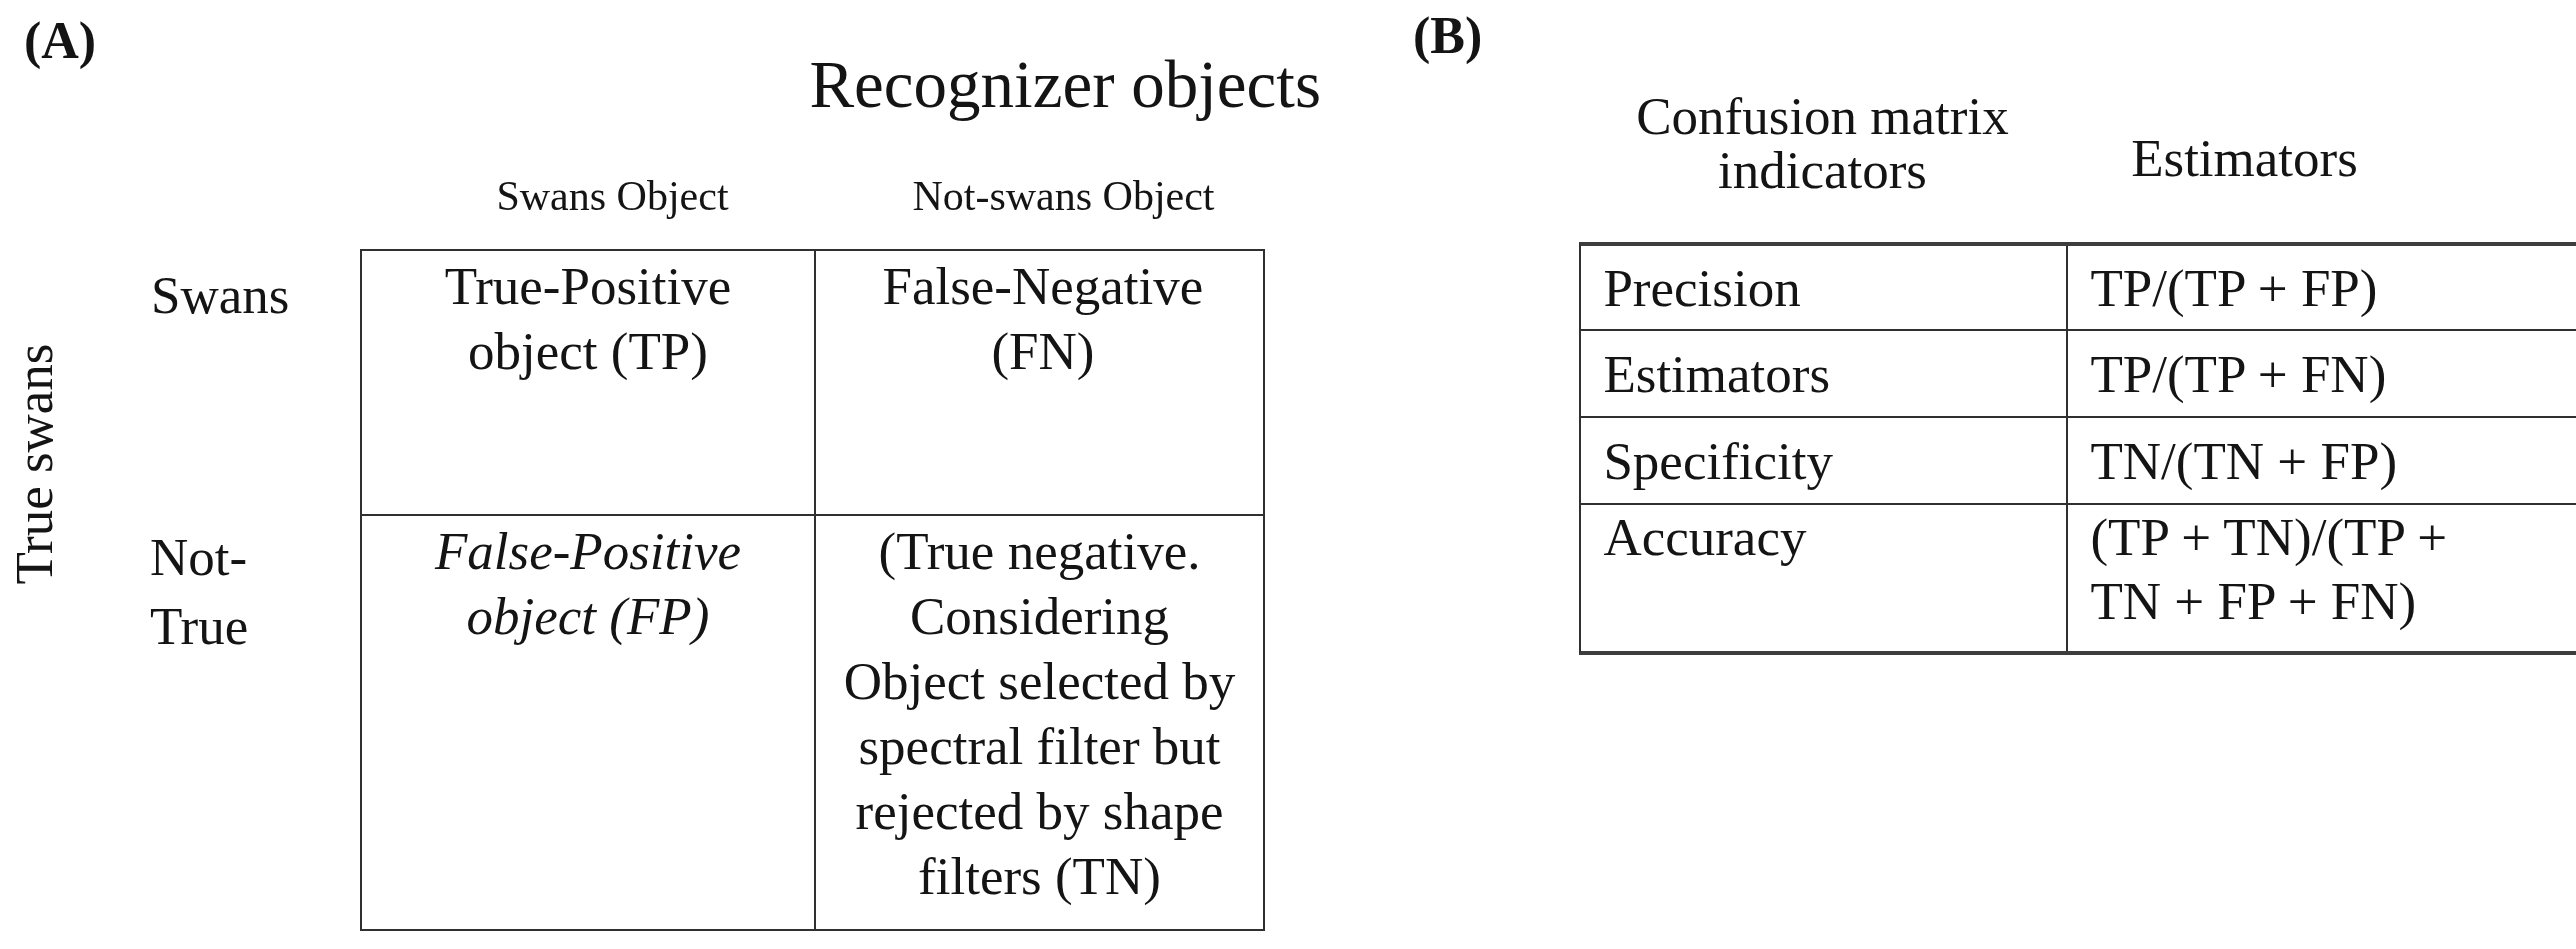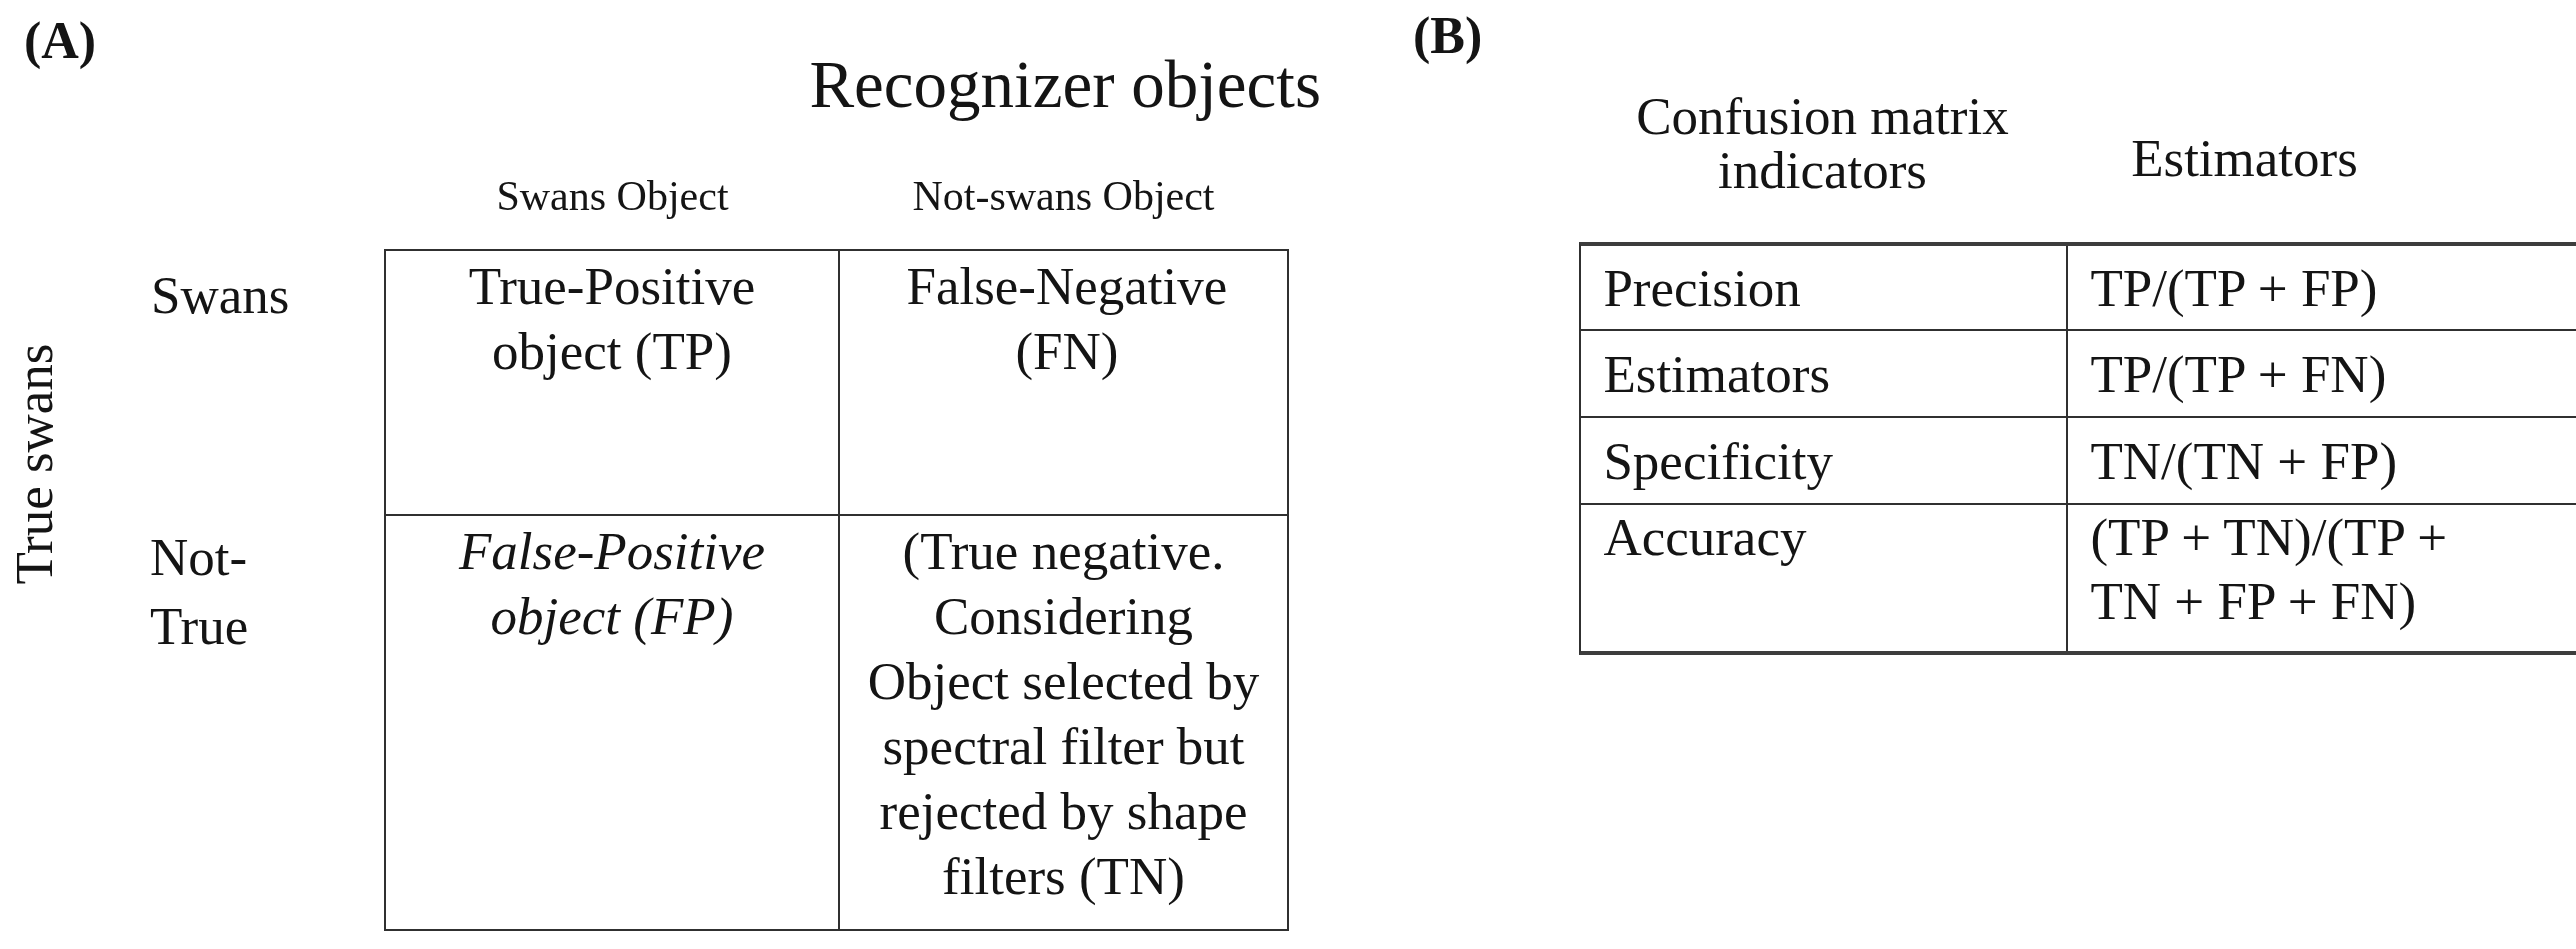--- a/index.html
+++ b/index.html
@@ -16,21 +16,21 @@
   .recog-title{position:absolute;left:416px;top:53px;width:905px;text-align:right;
     font-size:67px;line-height:62px;}
   .colhead{position:absolute;top:165px;text-align:center;font-size:42px;line-height:62px;}
   .colhead.ch1{left:387px;width:451px;}
   .colhead.ch2{left:838px;width:451px;}
   .rowlab{position:absolute;font-size:53px;line-height:69px;white-space:pre-line;}
   .rowlab.rl1{left:151px;top:261px;}
   .rowlab.rl2{left:150px;top:523px;}
   .true-swans{position:absolute;left:34px;top:464px;white-space:nowrap;
     font-size:53px;transform:translate(-50%,-50%) rotate(-90deg);}
-  .table-a{position:absolute;left:384px;top:249px;width:905px;height:682px;
+  .table-a{position:absolute;left:360px;top:249px;width:905px;height:682px;
     border:2.6px solid #303030;box-sizing:border-box;
     display:grid;grid-template-columns:454px 1fr;grid-template-rows:265px 1fr;}
   .table-a .cell{box-sizing:border-box;text-align:center;font-size:53px;line-height:65px;
     white-space:pre-line;padding:3.4px 5.2px 0 5.2px;}
   .table-a .cell.tp{border-right:2.6px solid #303030;border-bottom:2.6px solid #303030;}
   .table-a .cell.fn{border-bottom:2.6px solid #303030;padding-left:12px;}
   .table-a .cell.fp{border-right:2.6px solid #303030;font-style:italic;}
 
   
   .b-header-left{position:absolute;left:1579px;top:89px;width:487px;text-align:center;

